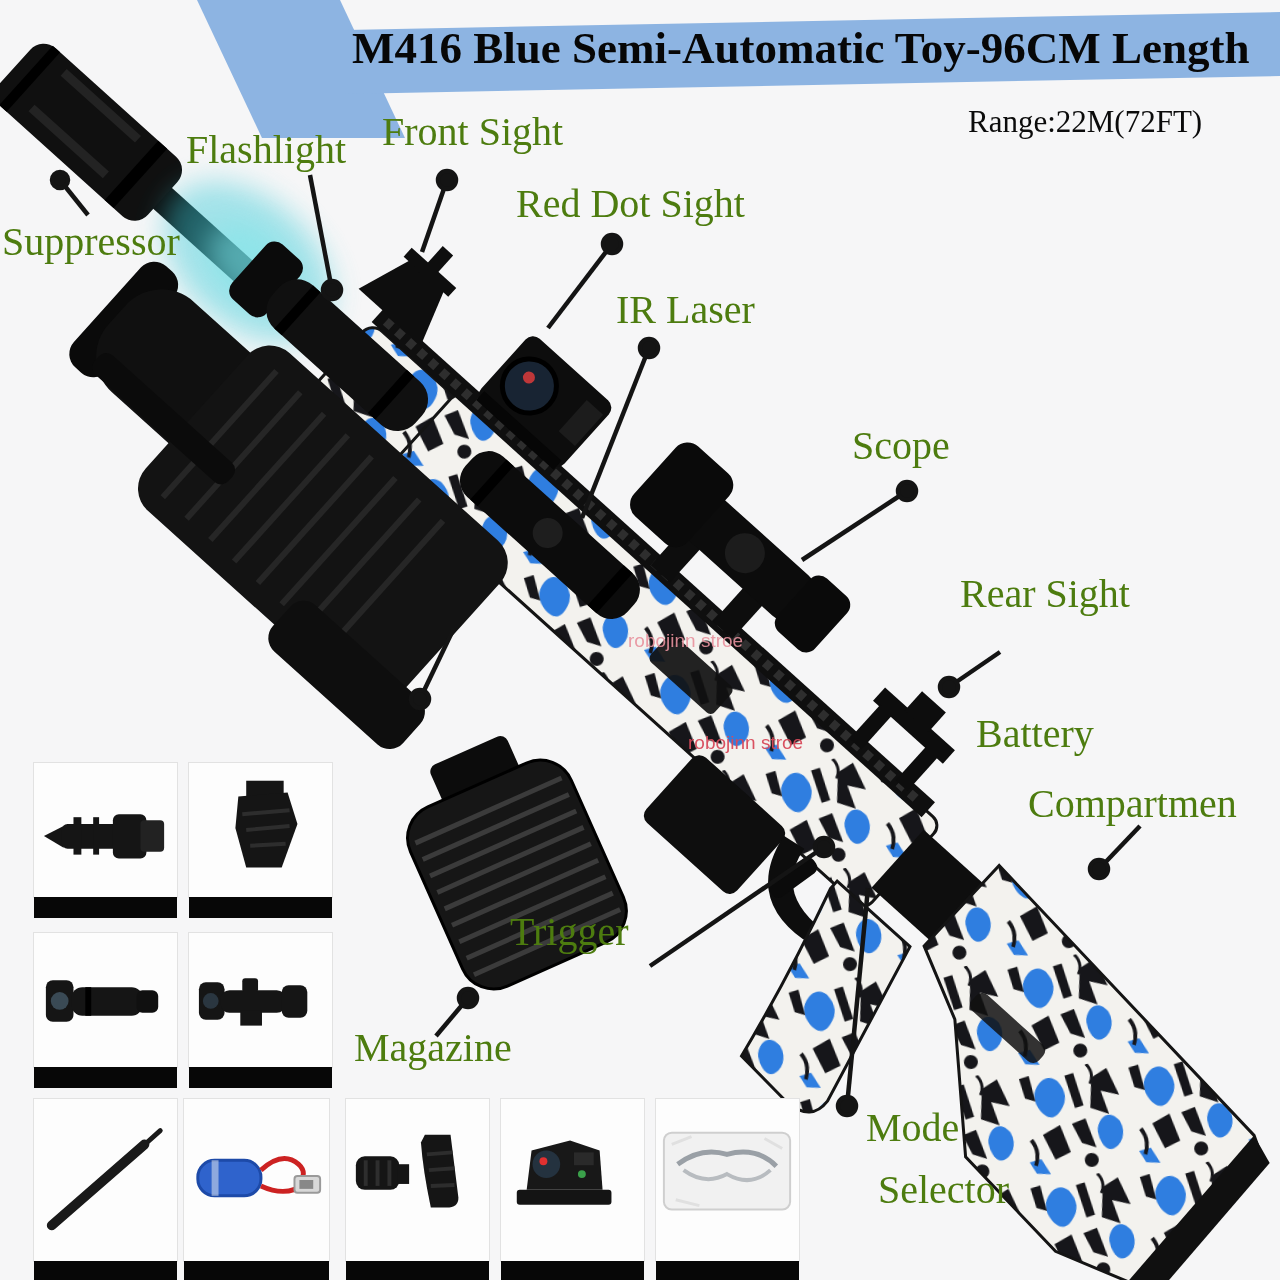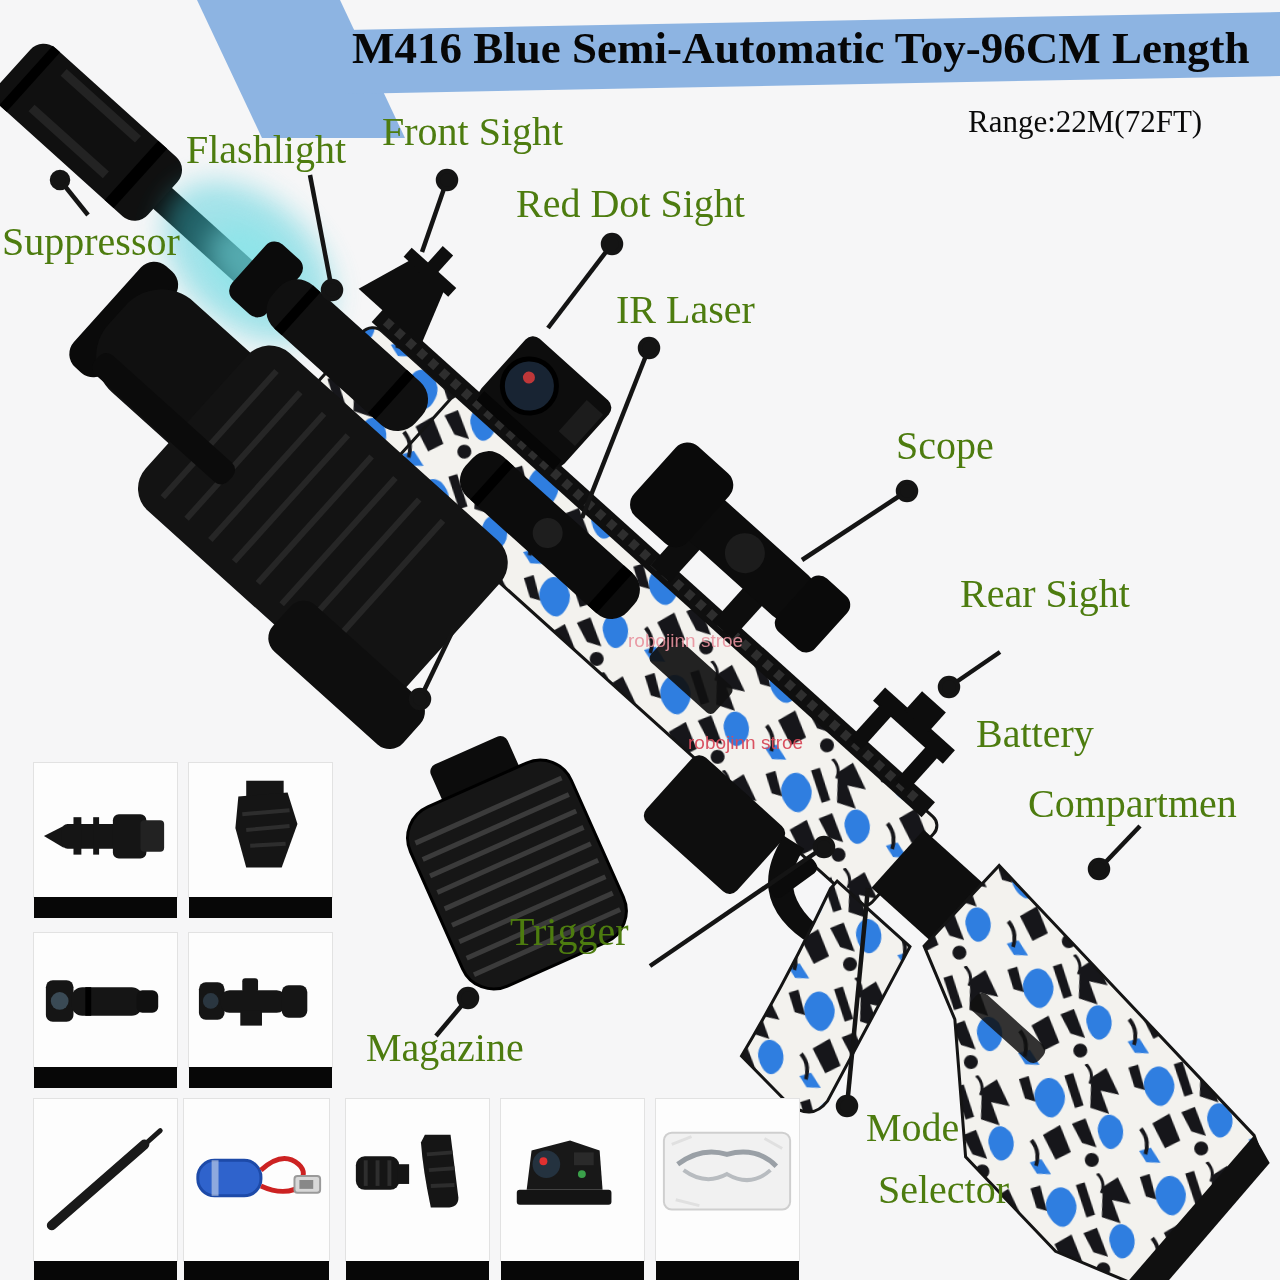--- a/index.html
+++ b/index.html
@@ -10,27 +10,27 @@
   }
   .scene{position:absolute;left:0;top:0;width:1280px;height:1280px;}
   .title{position:absolute;left:352px;top:22px;font-size:45px;font-weight:bold;white-space:nowrap;color:#070707;}
   .range{position:absolute;left:968px;top:104px;font-size:31px;white-space:nowrap;color:#0b0b0b;}
   .label{position:absolute;font-size:40px;white-space:nowrap;color:#4d7c0f;}
   .lbl-suppressor{left:2px;top:218px;}
   .lbl-flashlight{left:186px;top:126px;}
   .lbl-front-sight{left:382px;top:108px;}
   .lbl-red-dot{left:516px;top:180px;}
   .lbl-ir-laser{left:616px;top:286px;}
-  .lbl-scope{left:896px;top:422px;}
+  .lbl-scope{left:852px;top:422px;}
   .lbl-rear-sight{left:960px;top:570px;}
   .lbl-battery-1{left:976px;top:710px;}
   .lbl-battery-2{left:1028px;top:780px;}
   .lbl-toy-launcher{left:108px;top:684px;}
   .lbl-trigger{left:510px;top:908px;}
-  .lbl-magazine{left:354px;top:1024px;margin-left:12px;}
+  .lbl-magazine{left:354px;top:1024px;}
   .lbl-mode-1{left:866px;top:1088px;margin-top:16px;}
   .lbl-mode-2{left:878px;top:1166px;}
   .wm{position:absolute;font-family:"Liberation Sans",sans-serif;font-size:19px;white-space:nowrap;}
   .wm-1{left:628px;top:630px;color:#e8929e;opacity:.9;}
   .wm-2{left:688px;top:732px;color:#d84a5a;opacity:.95;}
   .thumb{position:absolute;background:#fdfdfd;border:1px solid #e2e2e2;}
   .thumb svg{display:block;width:100%;height:100%;}
   .thumb .bar{position:absolute;left:0;right:0;top:100%;height:21px;background:#070707;}
   .t1{left:33px;top:762px;width:145px;height:136px;}
   .t2{left:188px;top:762px;width:145px;height:136px;}

